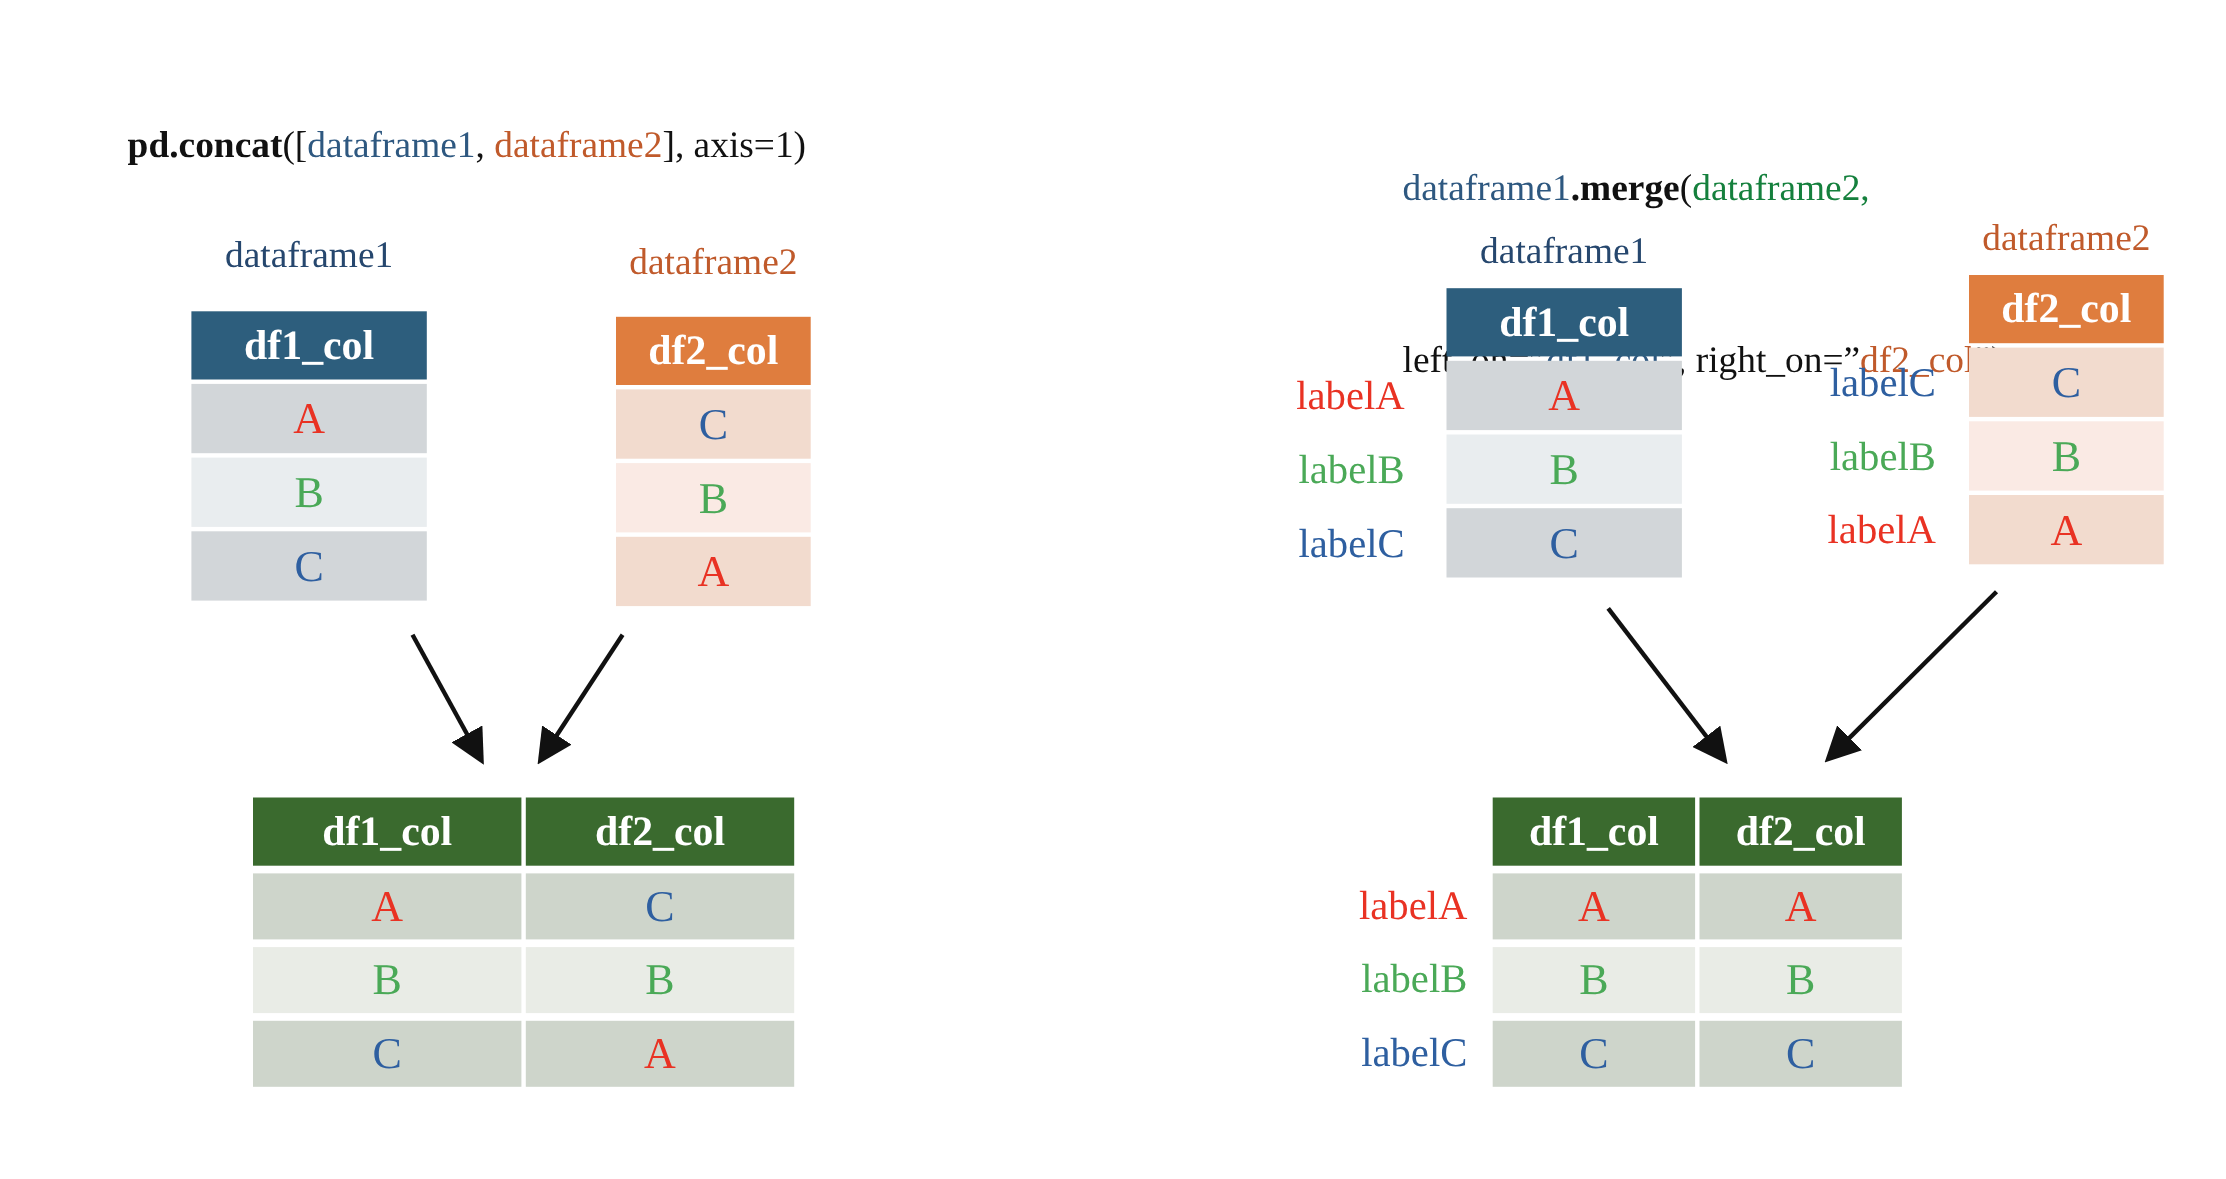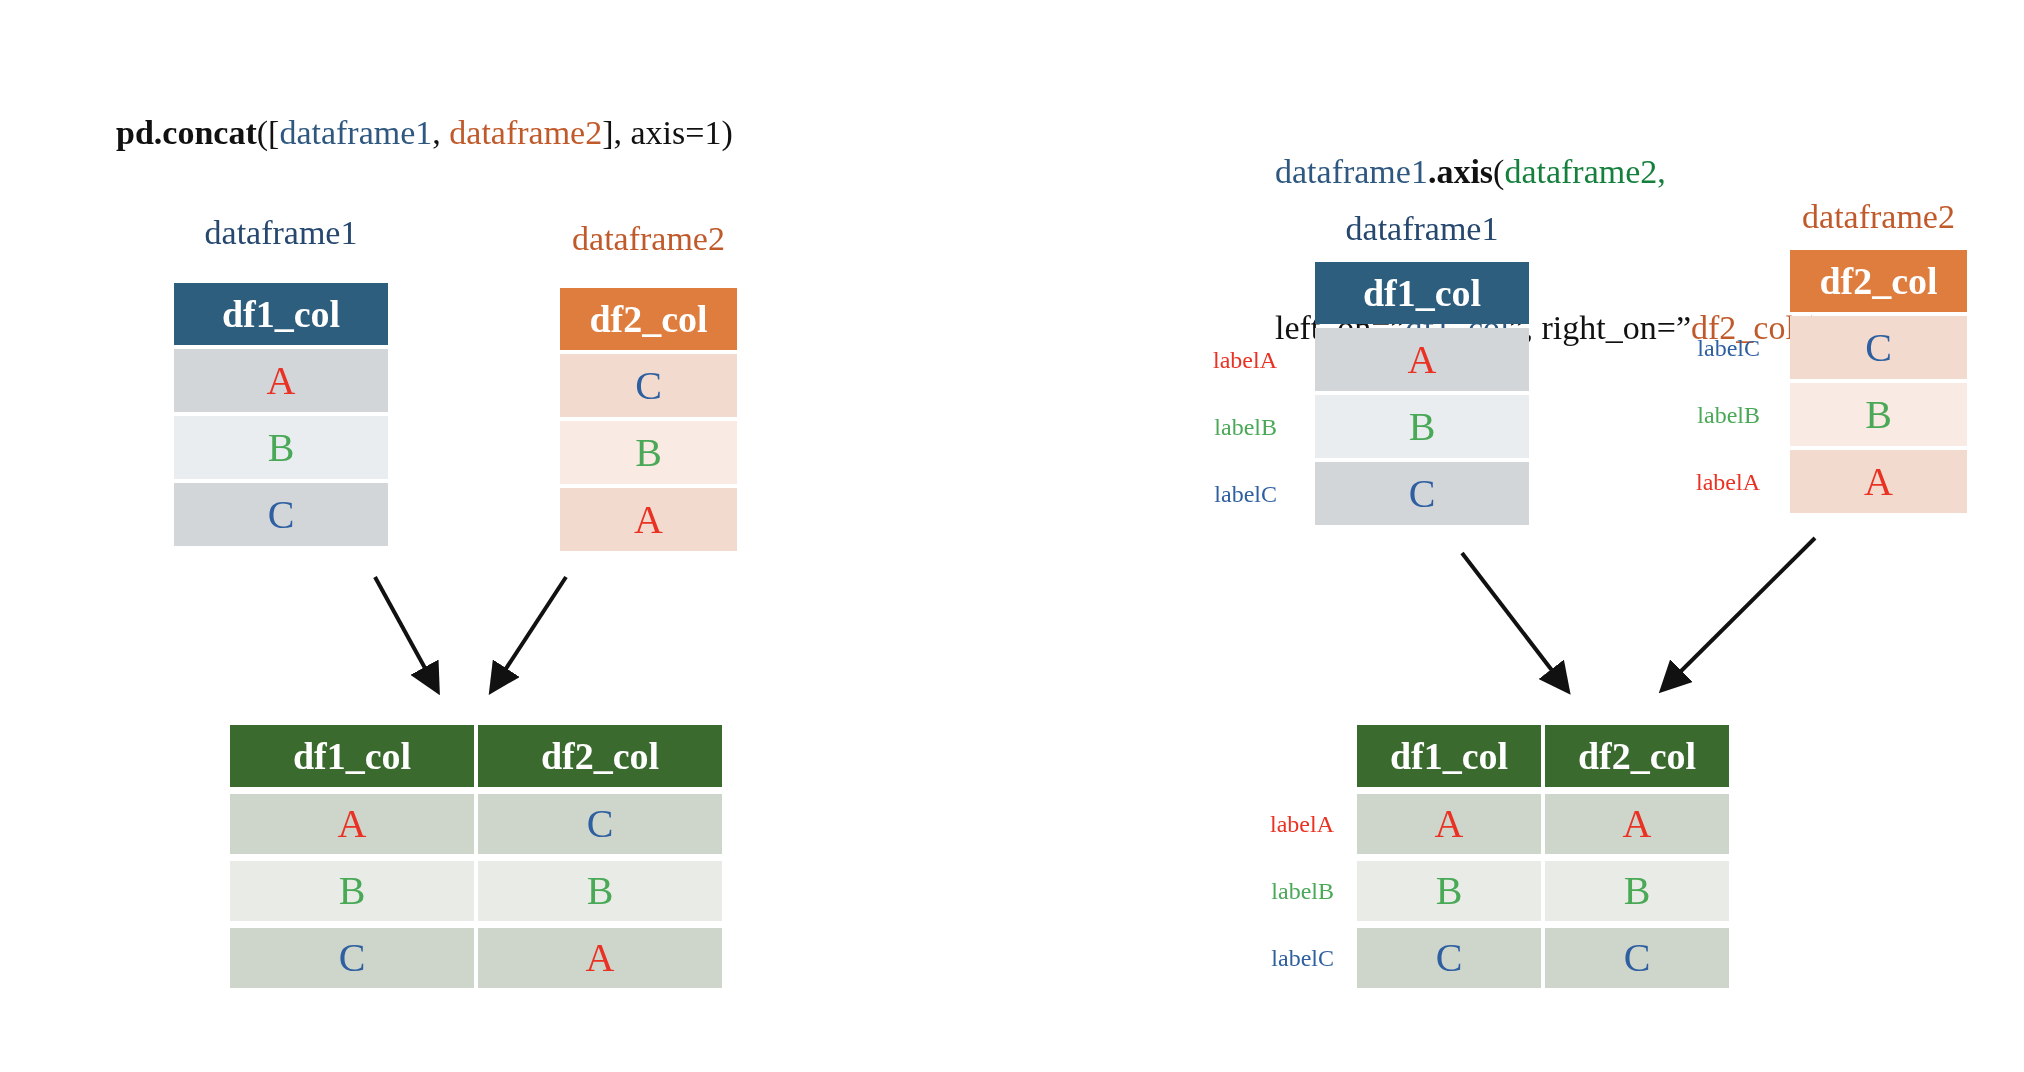--- a/index.html
+++ b/index.html
@@ -15,36 +15,36 @@
   .bg-green{background:#3a6a2e;}
   .row{height:63px;line-height:63px;margin-top:4px;text-align:center;font-size:40px;}
   .bg-gray-d{background:#d2d6d9;}
   .bg-gray-l{background:#e9edef;}
   .bg-peach-d{background:#f2dbce;}
   .bg-peach-l{background:#faeae4;}
   .bg-sage-d{background:#ced5cb;}
   .bg-sage-l{background:#e9ece6;}
   .rtable{position:absolute;display:grid;grid-template-rows:62px 60px 60px 60px;column-gap:4px;row-gap:7px;}
   .rtable .rcell{height:60px;line-height:60px;text-align:center;font-size:40px;}
-  .side-label{position:absolute;font-size:24px;text-align:right;width:190px;}
+  .side-label{position:absolute;font-size:37px;text-align:right;width:190px;}
   .c-navy{color:#26476e;}
   .c-orange{color:#c05a2b;}
   svg.arrows{position:absolute;left:0;top:0;pointer-events:none;}
 </style>
 </head>
 <body>
 
 <div class="canvas">
 
   <div class="code" style="left:55px;top:55px;">
     <span class="b" style="color: rgb(17, 17, 17);">pd.concat</span><span style="color: rgb(17, 17, 17);">([</span><span style="color: rgb(46, 88, 128);">dataframe1</span><span style="color: rgb(17, 17, 17);">, </span><span style="color: rgb(192, 90, 43);">dataframe2</span><span style="color: rgb(17, 17, 17);">], axis=1)</span>
   </div>
 
   <div class="code" style="left:1248px;top:42px;">
-    <div><span style="color: rgb(46, 88, 128);">dataframe1</span><span class="b" style="color: rgb(17, 17, 17);">.axis</span><span style="color: rgb(17, 17, 17);">(</span><span style="color: #15803d;">dataframe2,</span></div>
+    <div><span style="color: rgb(46, 88, 128);">dataframe1</span><span class="b" style="color: rgb(17, 17, 17);">.merge</span><span style="color: rgb(17, 17, 17);">(</span><span style="color: #15803d;">dataframe2,</span></div>
     <div><span style="color: rgb(17, 17, 17);">left_on=”</span><span style="color: rgb(46, 88, 128);">df1_col</span><span style="color: rgb(17, 17, 17);">”, right_on=”</span><span style="color: rgb(192, 90, 43);">df2_col</span><span style="color: rgb(17, 17, 17);">”)</span></div>
   </div>
 
   <div class="tbl-title c-navy" style="left:147px;top:214px;width:214px;">dataframe1</div>
   <div class="stable" style="left:147px;top:283px;width:214px;">
     <div class="hdr bg-blue">df1_col</div>
     <div class="row bg-gray-d" style="color: rgb(233, 50, 35);">A</div>
     <div class="row bg-gray-l" style="color: rgb(74, 169, 87);">B</div>
     <div class="row bg-gray-d" style="color: rgb(46, 95, 160);">C</div>
   </div>

